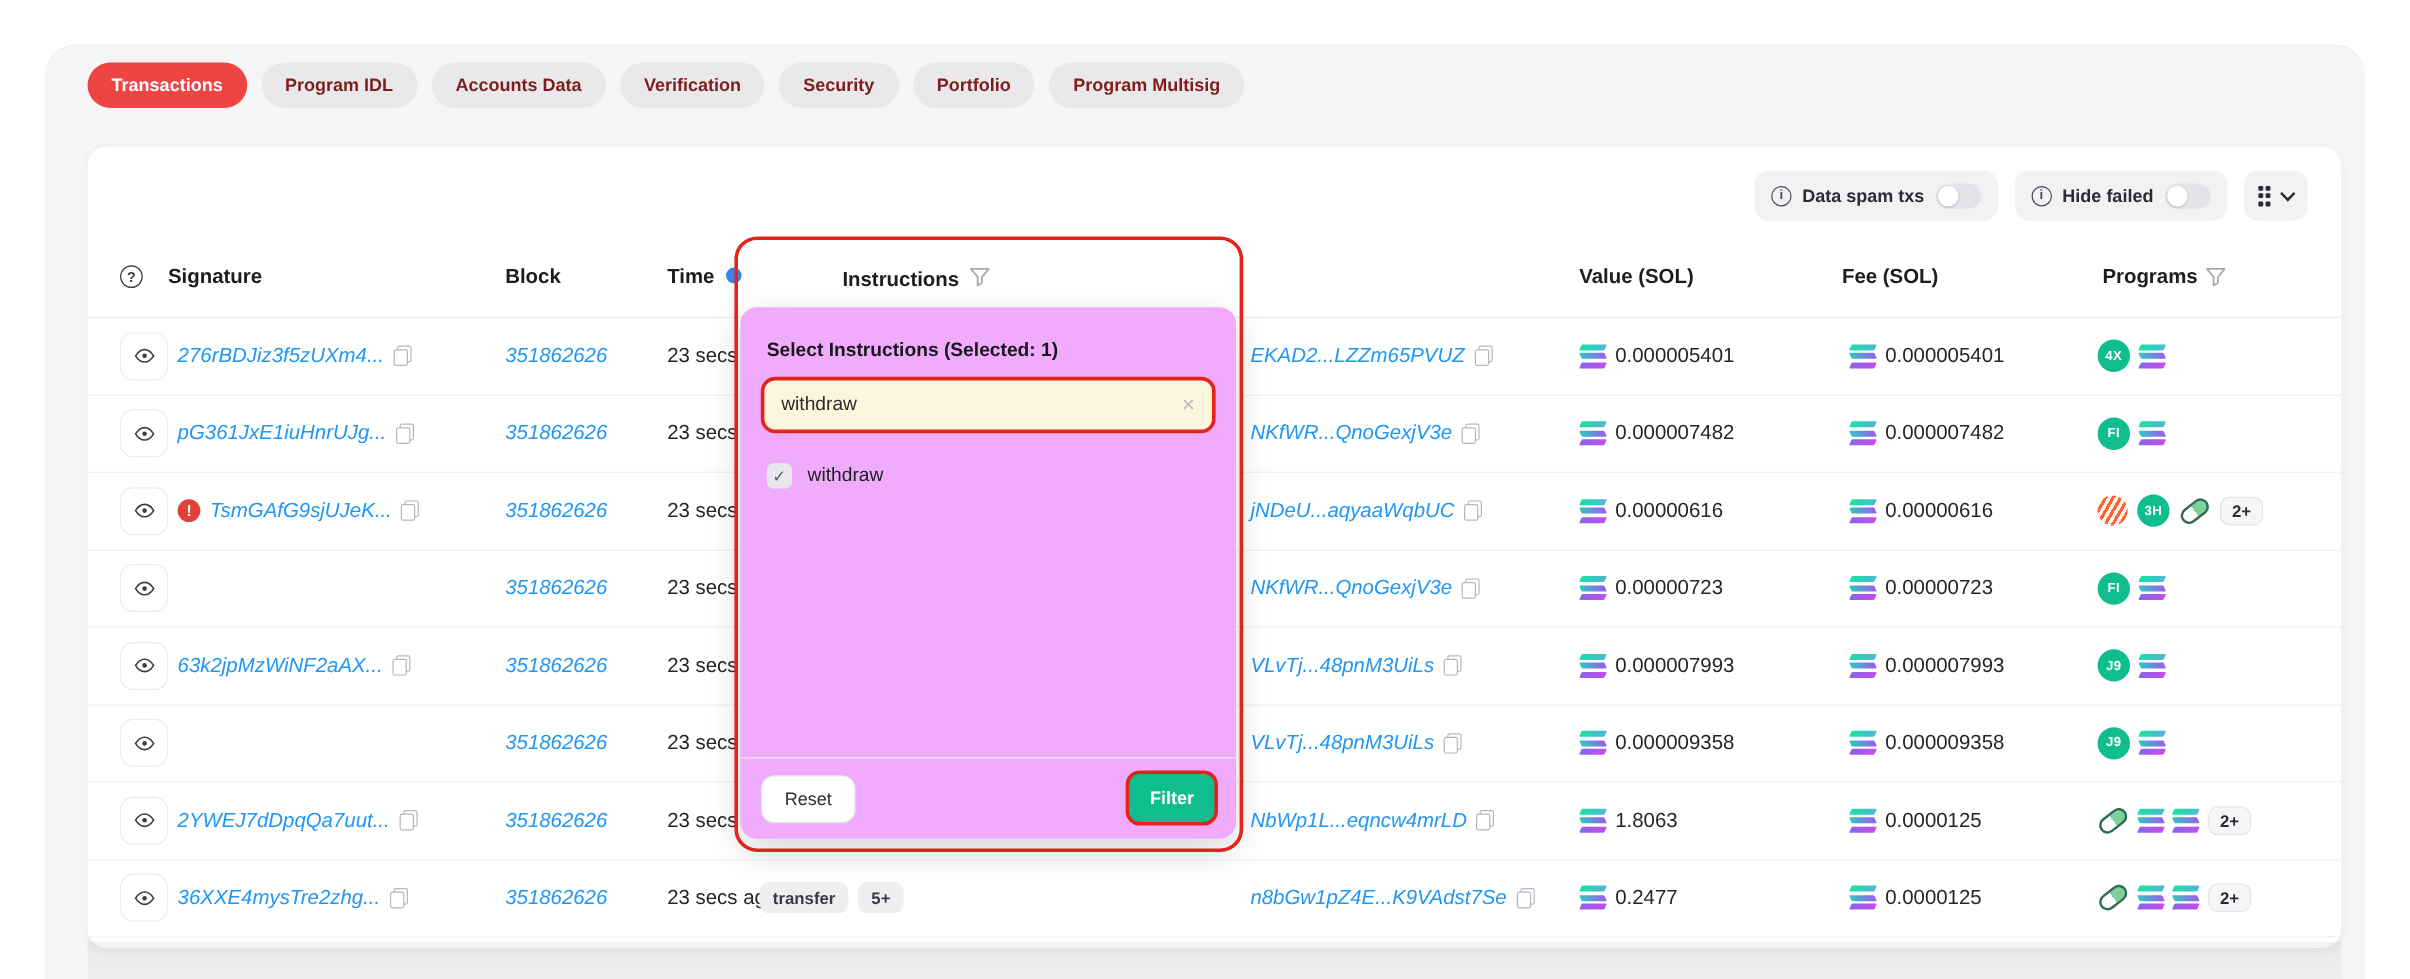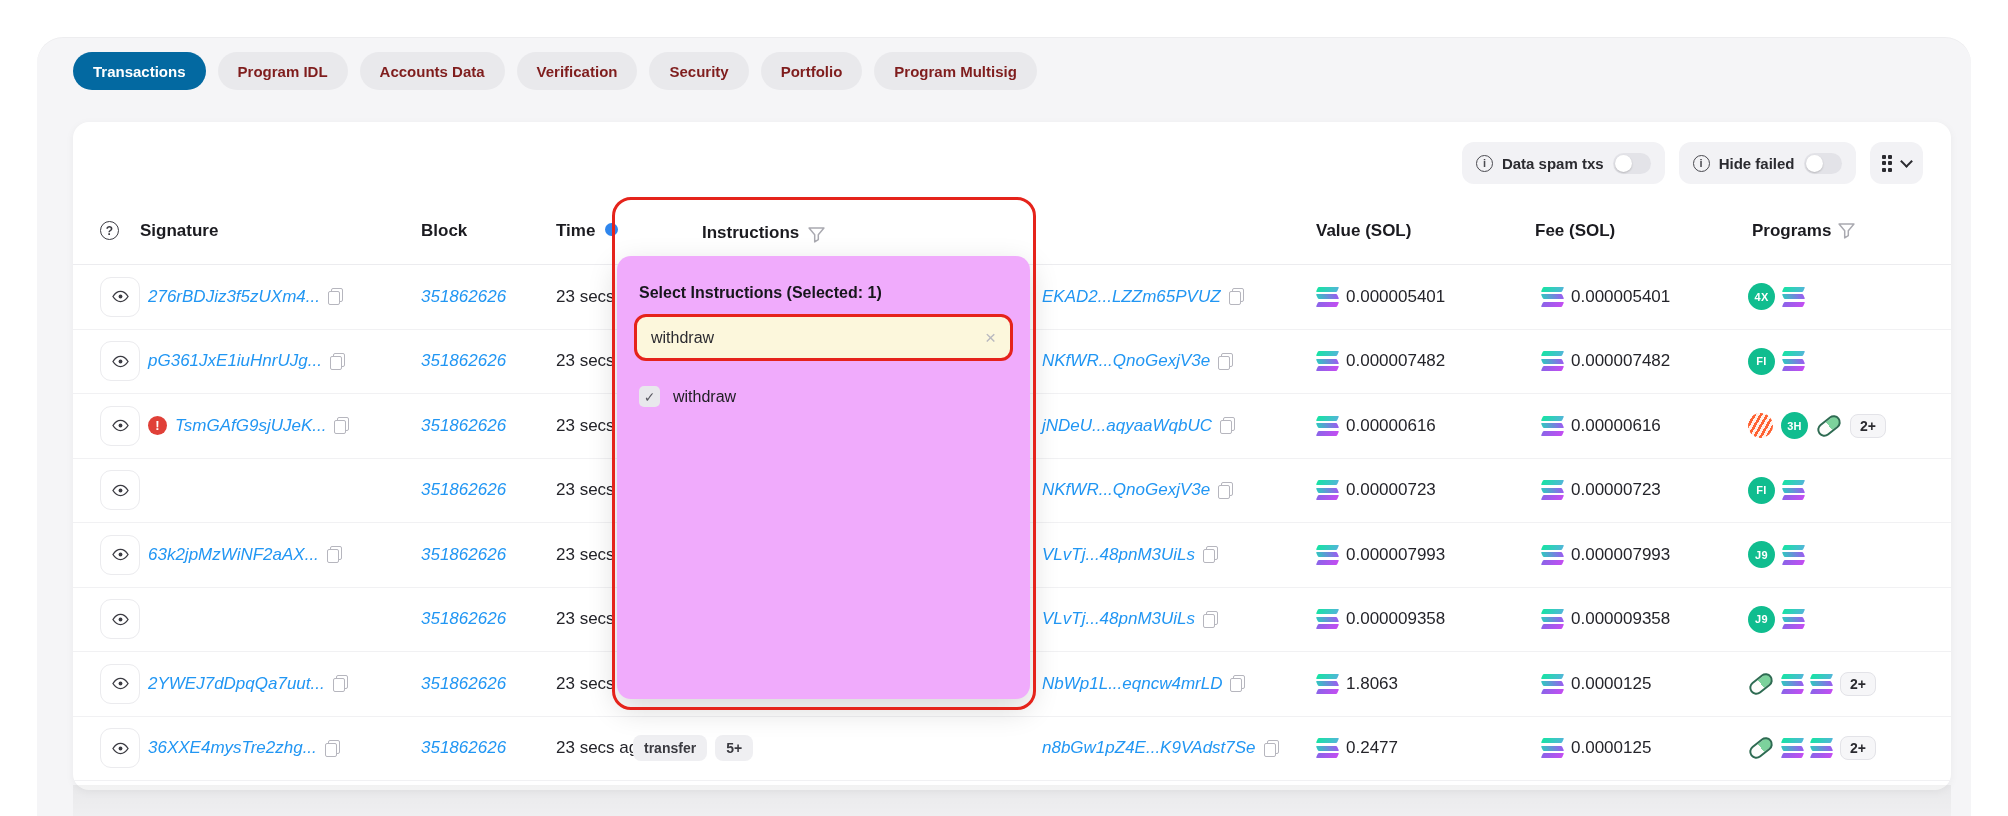--- a/index.html
+++ b/index.html
@@ -10,21 +10,21 @@
   
   .panel { position:absolute; left:37px; top:37px; width:1934px; height:900px;
            background:#f5f5f7; border-radius:26px;
            box-shadow:inset 0 1px 0 rgba(0,0,0,0.03); }
 
   
   .tabs { position:absolute; left:36px; top:15px; display:flex; gap:12px; }
   .tab { height:38px; padding:0 20px; display:flex; align-items:center;
          border-radius:19px; background:#e9e9ec; color:#7f1d1d;
          font-size:15px; font-weight:bold; cursor:pointer; white-space:nowrap; }
-  .tab.active { background:#0369a1; color:#fff; }
+  .tab.active { background:#ef4444; color:#fff; }
 
   
   .card { position:absolute; left:36px; top:85px; width:1878px; height:668px;
           background:#fff; border-radius:16px; box-shadow:0 2px 8px rgba(0,0,0,0.05); }
 
   
   .controls { position:absolute; top:20px; right:28px; display:flex; gap:14px; align-items:center; }
   .ctl-pill { height:42px; display:flex; align-items:center; gap:9px; padding:0 14px;
               background:#f2f2f5; border-radius:12px; font-size:15px; font-weight:bold; color:#2b2b30; }
   .info-ic { width:17px; height:17px; border:1.6px solid #4a4a50; border-radius:50%;
@@ -90,21 +90,21 @@
   .stripes { width:25px; height:25px; border-radius:50%;
              background:repeating-linear-gradient(120deg,#ff6232 0 2.6px,#fff2ec 2.6px 5.4px); }
   .pill-ic { width:26px; height:14px; border:2px solid #2e6b52; border-radius:8px;
              transform:rotate(-38deg);
              background:linear-gradient(90deg,#fdfdfb 0 50%, #7cd29c 50% 100%); }
   .count { background:#f6f6f8; border:1.5px solid #e3e3e8; border-radius:8px;
            padding:3px 9px; font-size:14px; font-weight:bold; color:#2b2b30; }
 
   
   .popup { position:absolute; left:539px; top:75px; width:424px; height:513px; z-index:20; }
-  .popup-title { position:absolute; left:90px; top:26px; display:flex; gap:9px; align-items:flex-end;
+  .popup-title { position:absolute; left:90px; top:26px; display:flex; gap:9px; align-items:flex-start;
                  font-size:17px; font-weight:bold; color:#1b1b20; }
   .dropdown { position:absolute; left:5px; top:59px; width:413px; height:443px; background:#f0abfc;
               border-radius:14px; box-shadow:0 10px 30px rgba(0,0,0,0.16); }
   .dd-label { position:absolute; left:22px; top:28px; font-size:16px; font-weight:bold; color:#17171c; }
   .search-box { position:absolute; left:17px; top:58px; width:379px; height:47px;
                 background:#fcf7dc; border:3px solid #e5231b; border-radius:12px;
                 display:flex; align-items:center; padding:0 14px; }
   .search-box input { flex:1; border:none; outline:none; background:transparent;
                       font-size:16px; color:#2b2b30; font-family:inherit; }
   .clear-x { color:#b9b9bf; font-size:19px; cursor:pointer; line-height:1; }
@@ -599,20 +599,24 @@
         <div class="dropdown">
           <div class="dd-label">Select Instructions (Selected: 1)</div>
           <div class="search-box">
             <input value="withdraw" style="">
             <span class="clear-x">×</span>
           </div>
           <div class="option">
             <span class="cbx">✓</span>
             <span>withdraw</span>
           </div>
+          <div class="dd-footer">
+            <button class="btn-reset">Reset</button>
+            <button class="btn-filter">Filter</button>
+          </div>
         </div>
         <div class="popup-border"></div>
       </div>
 
     </div>
     <div class="bottom-fade"></div>
   </div>
 </div>
 
 </body></html>

